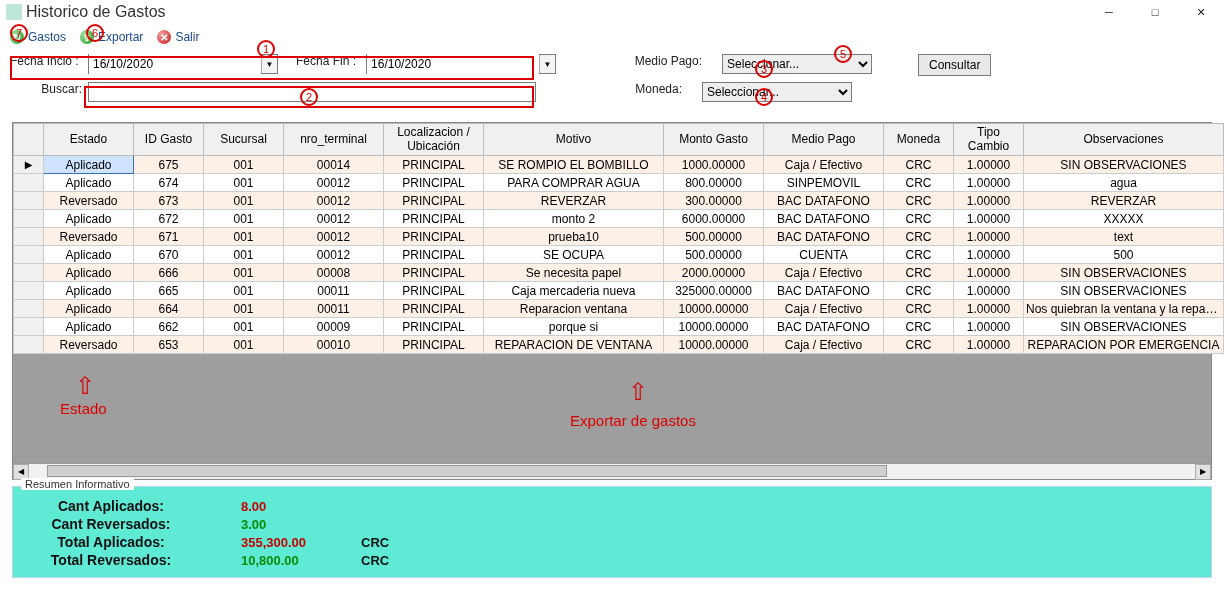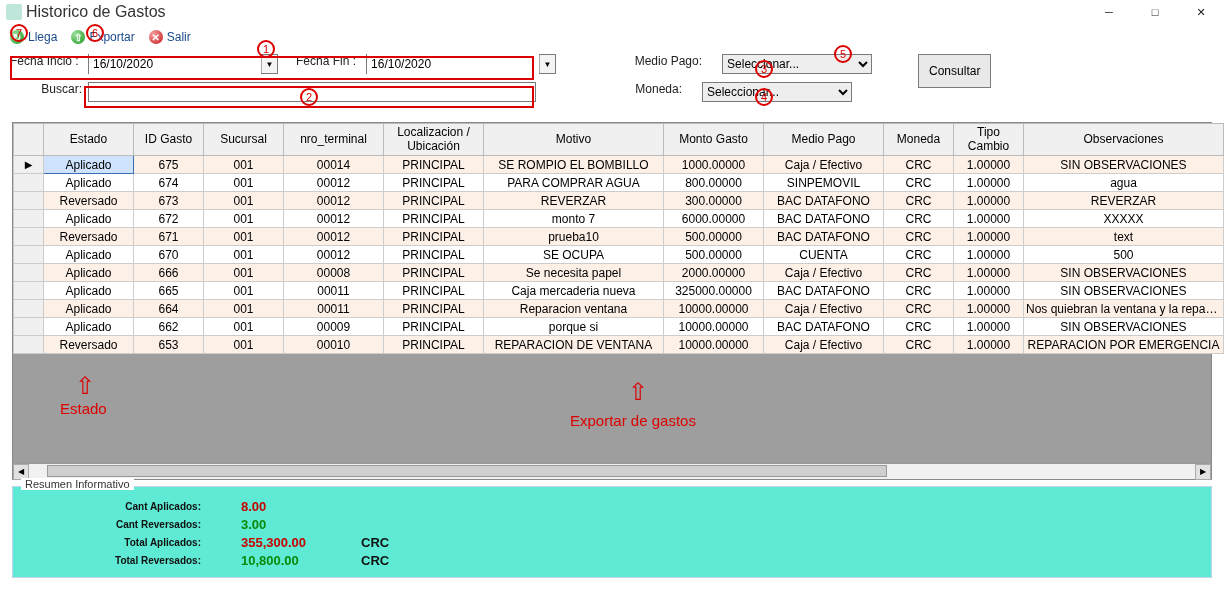--- a/index.html
+++ b/index.html
@@ -24,21 +24,21 @@
   
   .filters { padding: 4px 10px 6px 10px; }
   .filt-row { display: flex; align-items: flex-start; height: 28px; position: relative; }
   .lbl { font-size: 12px; color: #222; }
   .lbl.right { text-align: right; }
   .dtp { display: inline-flex; align-items: center; background: #fff; border: 1px solid #7a7a7a; height: 20px; font-size: 12px; }
   .dtp input { border: none; outline: none; font-size: 12px; padding: 4px 4px; flex: 1; height: 20px; }
   .dtp .dpbtn { width: 16px; height: 18px; border-left: 1px solid #aaa; display: flex; align-items: center; justify-content: center; background: #f4f4f4; font-size: 8px; cursor: pointer; }
   .selwrap { display: inline-flex; padding-left: 14px; }
   .selwrap select { height: 20px; border: 1px solid #7a7a7a; font-size: 12px; background: #eee; }
-  .btn { height: 34px; border: 1px solid #7a7a7a; background: #e9e9e9; font-size: 12px; padding: 0 10px; cursor: pointer; }
+  .btn { height: 22px; border: 1px solid #7a7a7a; background: #e9e9e9; font-size: 12px; padding: 0 10px; cursor: pointer; }
   .txtbox { height: 20px; border: 1px solid #7a7a7a; font-size: 12px; padding: 0 4px; }
 
   
   .red-box { position: absolute; border: 2px solid #d00; pointer-events: none; }
   .red-circle { position: absolute; width: 18px; height: 18px; border: 2px solid #d00; border-radius: 50%; color: #d00; font-size: 11px; display: flex; align-items: center; justify-content: center; pointer-events: none; background: transparent; }
   .red-text { position: absolute; color: #d00; font-size: 15px; pointer-events: none; }
   .red-arrow { position: absolute; color: #d00; font-size: 24px; pointer-events: none; }
 
   
   .grid-wrap { margin: 6px 12px 0 12px; border: 1px solid #888; height: 358px; display: flex; flex-direction: column; position: relative; background: #9e9e9e; }
@@ -52,21 +52,21 @@
   .cell-sel { background: #cfe3ff; border: 1px solid #3a6fb5 !important; }
   .scroll-h { height: 16px; background: #f1f1f1; border-top: 1px solid #999; display: flex; align-items: center; position: absolute; bottom: 0; left: 0; right: 0; }
   .scroll-h .sb-btn { width: 16px; height: 16px; display: flex; align-items: center; justify-content: center; background: #e1e1e1; border: 1px solid #aaa; font-size: 8px; cursor: pointer; }
   .scroll-h .sb-track { flex: 1; height: 16px; position: relative; }
   .scroll-h .sb-thumb { position: absolute; left: 18px; top: 1px; width: 840px; height: 12px; background: #cfcfcf; border: 1px solid #999; }
 
   
   .summary { margin: 6px 12px 0 12px; border: 1px solid #c0d4ea; padding: 4px 8px 8px 8px; height: 92px; background: #5eead4; position: relative; }
   .summary .legend { position: absolute; top: -9px; left: 8px; font-size: 11px; background: #fff; padding: 0 4px; color: #333; }
   .sum-row { display: flex; align-items: center; height: 18px; }
-  .sum-lbl { width: 180px; text-align: right; font-size: 10px; font-weight: bold; color: #111; }
+  .sum-lbl { width: 180px; text-align: center; font-size: 14px; font-weight: bold; color: #111; }
   .sum-val { width: 130px; text-align: left; padding-left: 40px; font-size: 13px; font-weight: bold; }
   .sum-cur { width: 120px; text-align: left; padding-left: 30px; font-size: 13px; font-weight: bold; color: #111; }
   .v-red { color: #c80000; }
   .v-green { color: #0a8a0a; }
 
   
   col.c-row   { width: 30px; }
   col.c-est   { width: 90px; }
   col.c-id    { width: 70px; }
   col.c-suc   { width: 80px; }
@@ -92,21 +92,21 @@
   <div>─</div>
   <div>□</div>
   <div class="close">✕</div>
 </div>
 
 <div class="toolbar">
   <div class="tool-item">
     <span class="tool-icon green">
         <span class="glyph">↻</span>
       </span>
-    <span>Llega</span>
+    <span>Gastos</span>
   </div>
   <div class="tool-item">
     <span class="tool-icon green">
         <span class="glyph">⇧</span>
       </span>
     <span>Exportar</span>
   </div>
   <div class="tool-item">
     <span class="tool-icon red">
         <span class="glyph">✕</span>
@@ -232,21 +232,21 @@
           <td>REVERZAR</td>
           <td>ricardo</td>
         </tr>
         <tr class="even">
           <td class="rowhdr"></td>
           <td>Aplicado</td>
           <td>672</td>
           <td>001</td>
           <td>00012</td>
           <td>PRINCIPAL</td>
-          <td>monto 7</td>
+          <td>monto 2</td>
           <td>6000.00000</td>
           <td>BAC DATAFONO</td>
           <td>CRC</td>
           <td>1.00000</td>
           <td>XXXXX</td>
           <td>ricardo</td>
         </tr>
         <tr class="odd">
           <td class="rowhdr"></td>
           <td>Reversado</td>

